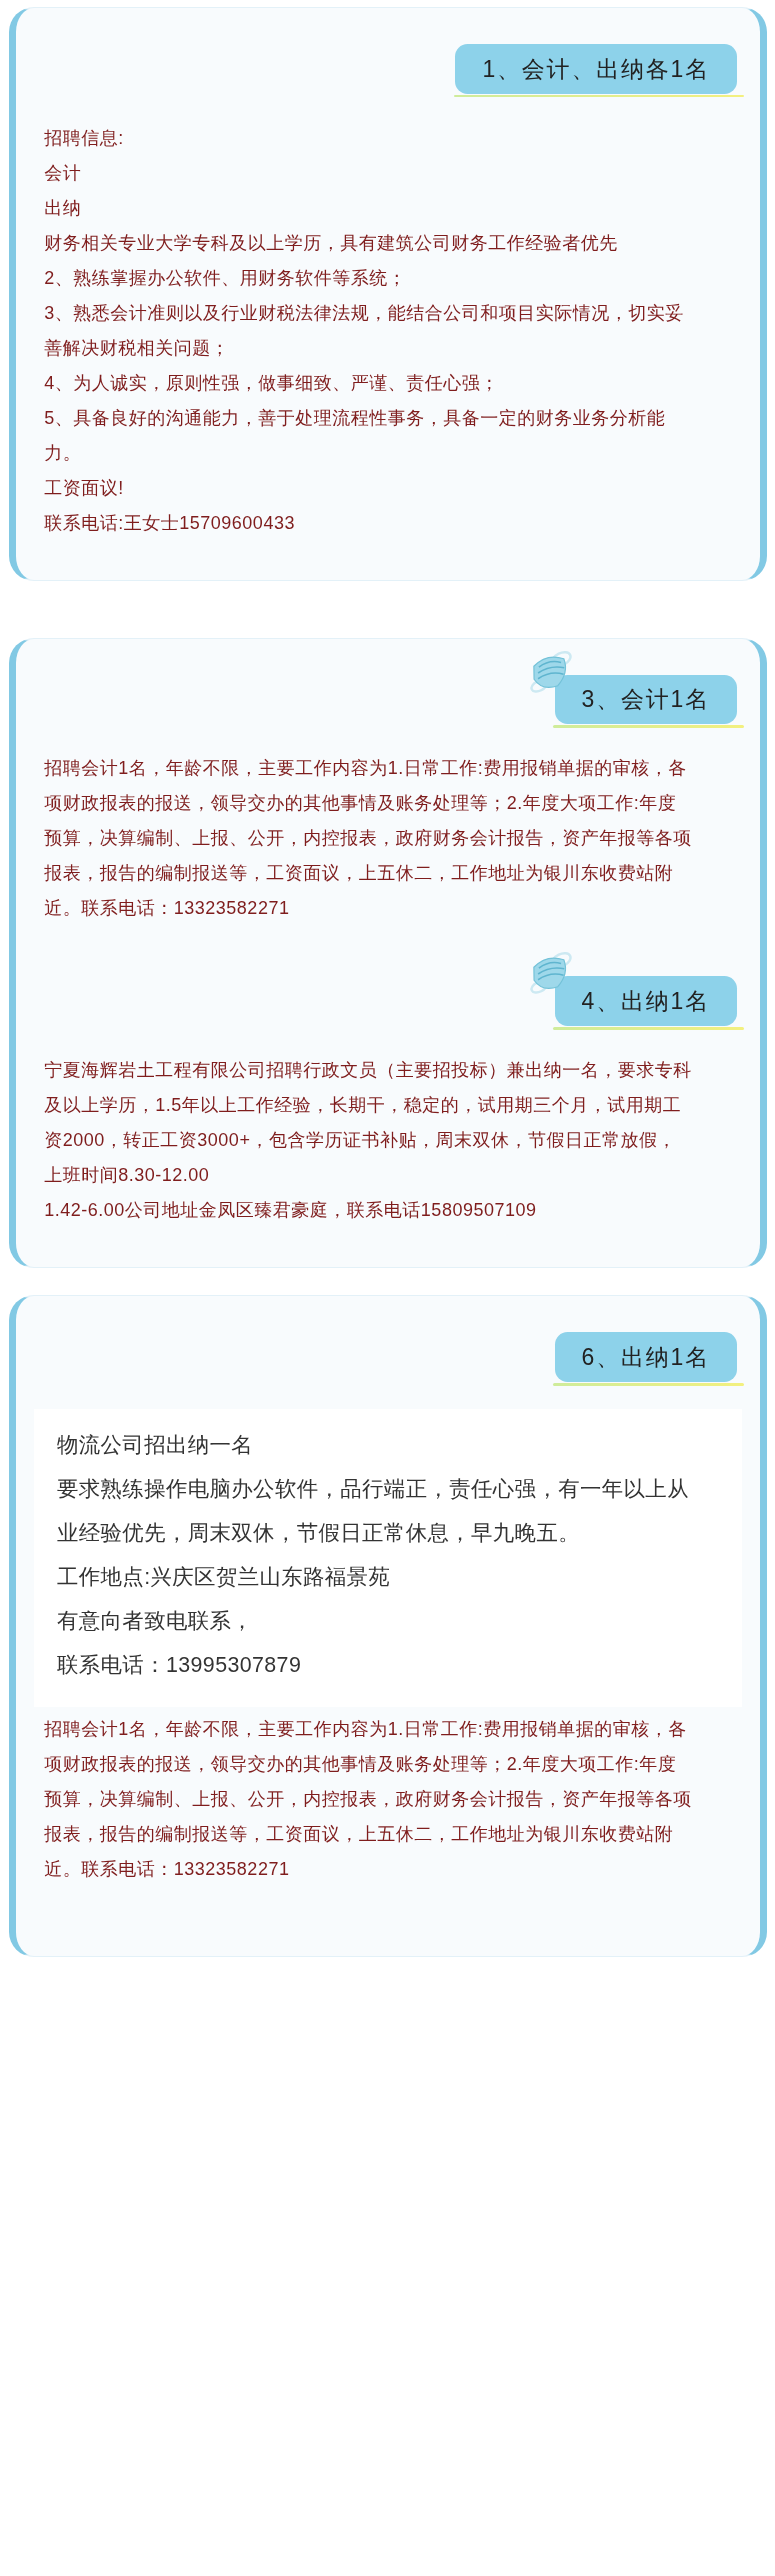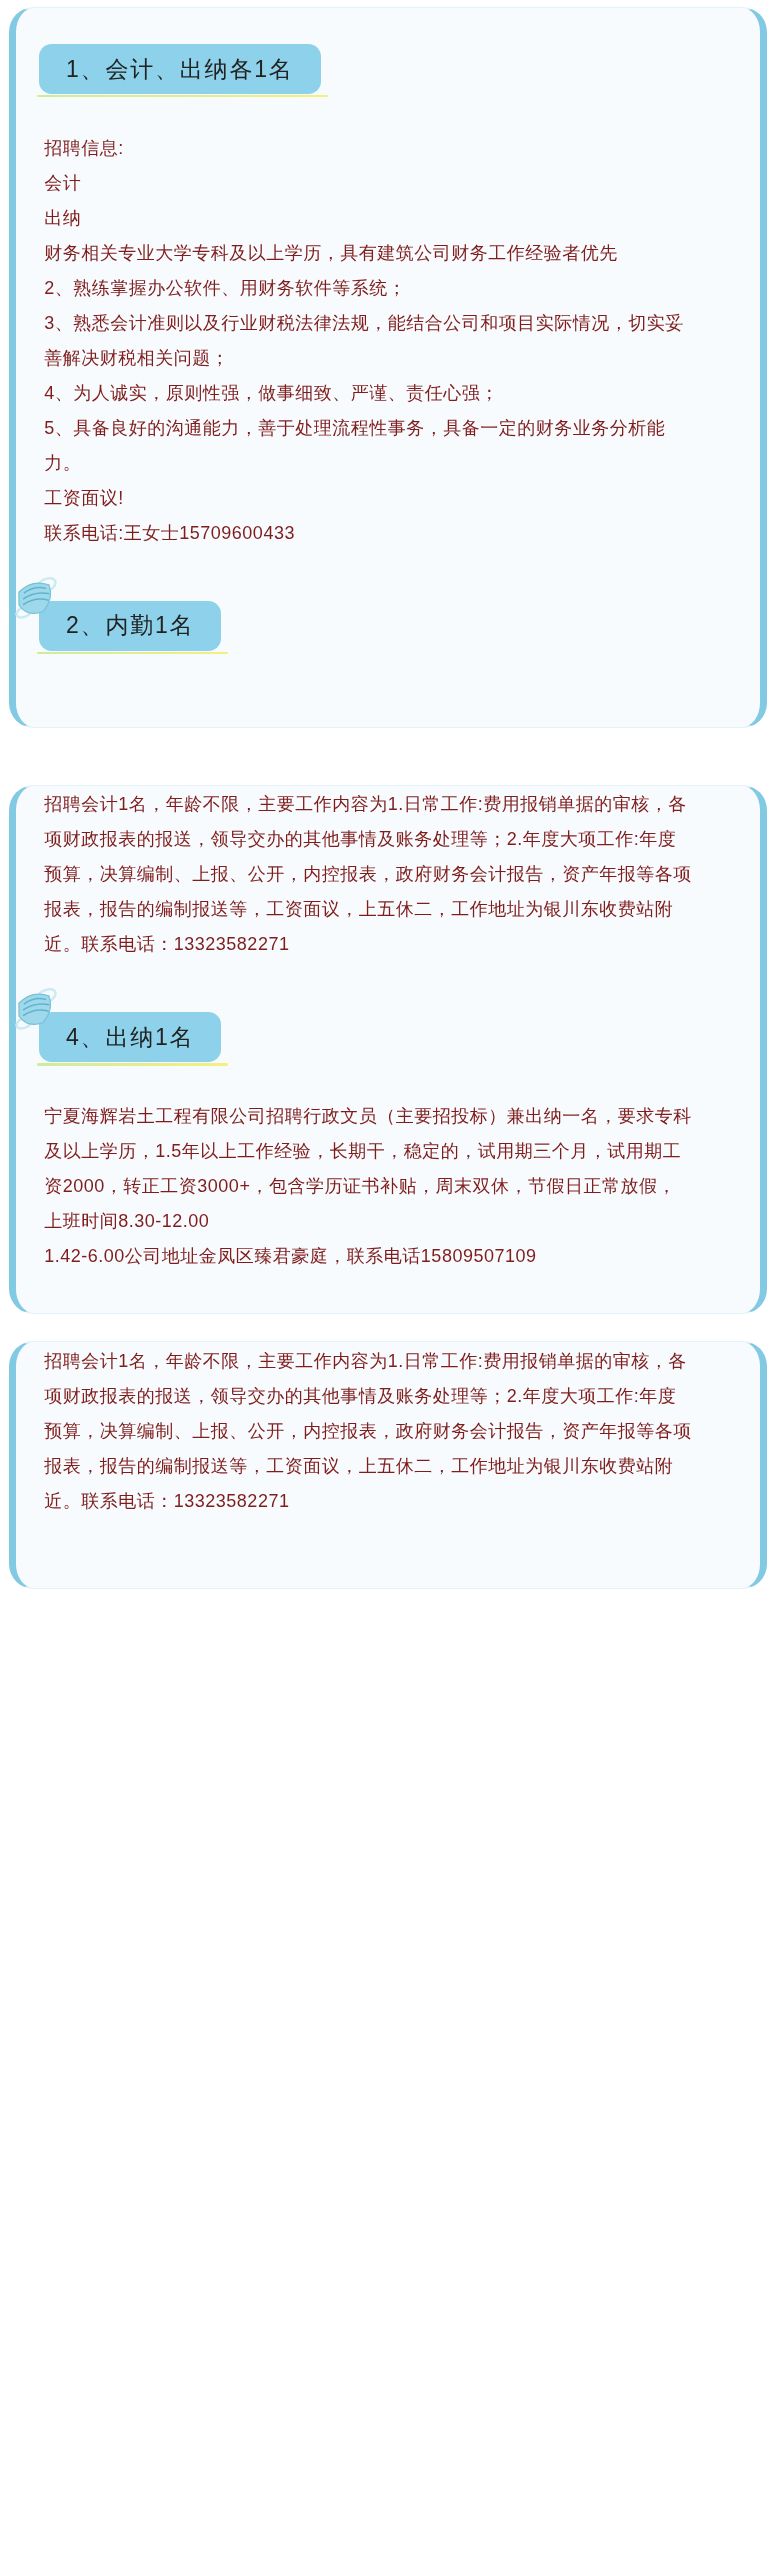--- a/index.html
+++ b/index.html
@@ -15,21 +15,21 @@
     border:1.8px solid #e3f1f8;
     border-left:7.1px solid #82c9e4;
     border-right:7.1px solid #82c9e4;
     border-radius:25px;
     padding:1.8px 23px 39px;
     box-sizing:border-box;
   }
   .card-1{margin-bottom:57px;}
   .card-2{margin-bottom:27px;}
   .card-3{padding-bottom:69px;}
-  .badge-row{text-align:left;margin:50px 0 37px;}
+  .badge-row{text-align:right;margin:50px 0 27px;}
   .badge-row.first{margin-top:34px;}
   .badge{
     position:relative;
     display:inline-block;
     background:#8dd2ea;
     color:#222222;
     font-size:23px;
     line-height:28.5px;
     padding:10.7px 27px;
     border-radius:12.5px;
@@ -97,42 +97,42 @@
 3、熟悉会计准则以及行业财税法律法规，能结合公司和项目实际情况，切实妥
 善解决财税相关问题；
 4、为人诚实，原则性强，做事细致、严谨、责任心强；
 5、具备良好的沟通能力，善于处理流程性事务，具备一定的财务业务分析能
 力。
 工资面议!
 联系电话:王女士15709600433</p>
   </section>
 
   <section>
-    <div class="badge-row">
+  </section>
+
+</div>
+
+<div class="card card-2">
+
+  <section>
+    <div class="badge-row first">
       <div class="badge">
         <span class="mask-icon">
           <svg viewBox="0 0 60 52" xmlns="http://www.w3.org/2000/svg">
             <ellipse cx="45" cy="12" rx="12" ry="7.5" fill="none" stroke="#cde9f2" stroke-width="3" transform="rotate(-18 45 12)"></ellipse>
             <ellipse cx="13" cy="41" rx="10" ry="6" fill="none" stroke="#cde9f2" stroke-width="3" transform="rotate(-18 13 41)"></ellipse>
             <path d="M10 16 Q28 2 48 12 Q52 30 36 44 Q16 48 8 32 Z" fill="#9ed8ea" stroke="#74c2d8" stroke-width="1.5"></path>
             <path d="M16 18 Q30 10 44 16" stroke="#5fb5cf" fill="none" stroke-width="2"></path>
             <path d="M14 25 Q30 17 47 23" stroke="#5fb5cf" fill="none" stroke-width="2"></path>
             <path d="M13 32 Q30 24 45 31" stroke="#5fb5cf" fill="none" stroke-width="2"></path>
           </svg>
         </span>
-        <span class="badge-label">2、内勤1名</span>
+        <span class="badge-label">3、会计1名</span>
       </div>
     </div>
-  </section>
-
-</div>
-
-<div class="card card-2">
-
-  <section>
     <p class="body">招聘会计1名，年龄不限，主要工作内容为1.日常工作:费用报销单据的审核，各
 项财政报表的报送，领导交办的其他事情及账务处理等；2.年度大项工作:年度
 预算，决算编制、上报、公开，内控报表，政府财务会计报告，资产年报等各项
 报表，报告的编制报送等，工资面议，上五休二，工作地址为银川东收费站附
 近。联系电话：13323582271</p>
   </section>
 
   <section>
   </section>
 
@@ -156,20 +156,35 @@
 及以上学历，1.5年以上工作经验，长期干，稳定的，试用期三个月，试用期工
 资2000，转正工资3000+，包含学历证书补贴，周末双休，节假日正常放假，
 上班时间8.30-12.00
 1.42-6.00公司地址金凤区臻君豪庭，联系电话15809507109</p>
   </section>
 
 </div>
 
 <div class="card card-3">
 
+  <section>
+    <div class="badge-row first">
+      <div class="badge">
+        <span class="badge-label">6、出纳1名</span>
+      </div>
+    </div>
+    <div class="white-box">
+      <p class="body big">物流公司招出纳一名
+要求熟练操作电脑办公软件，品行端正，责任心强，有一年以上从
+业经验优先，周末双休，节假日正常休息，早九晚五。
+工作地点:兴庆区贺兰山东路福景苑
+有意向者致电联系，
+联系电话：13995307879</p>
+    </div>
+  </section>
 
   <section>
     <p class="body">招聘会计1名，年龄不限，主要工作内容为1.日常工作:费用报销单据的审核，各
 项财政报表的报送，领导交办的其他事情及账务处理等；2.年度大项工作:年度
 预算，决算编制、上报、公开，内控报表，政府财务会计报告，资产年报等各项
 报表，报告的编制报送等，工资面议，上五休二，工作地址为银川东收费站附
 近。联系电话：13323582271</p>
   </section>
 
 </div>

